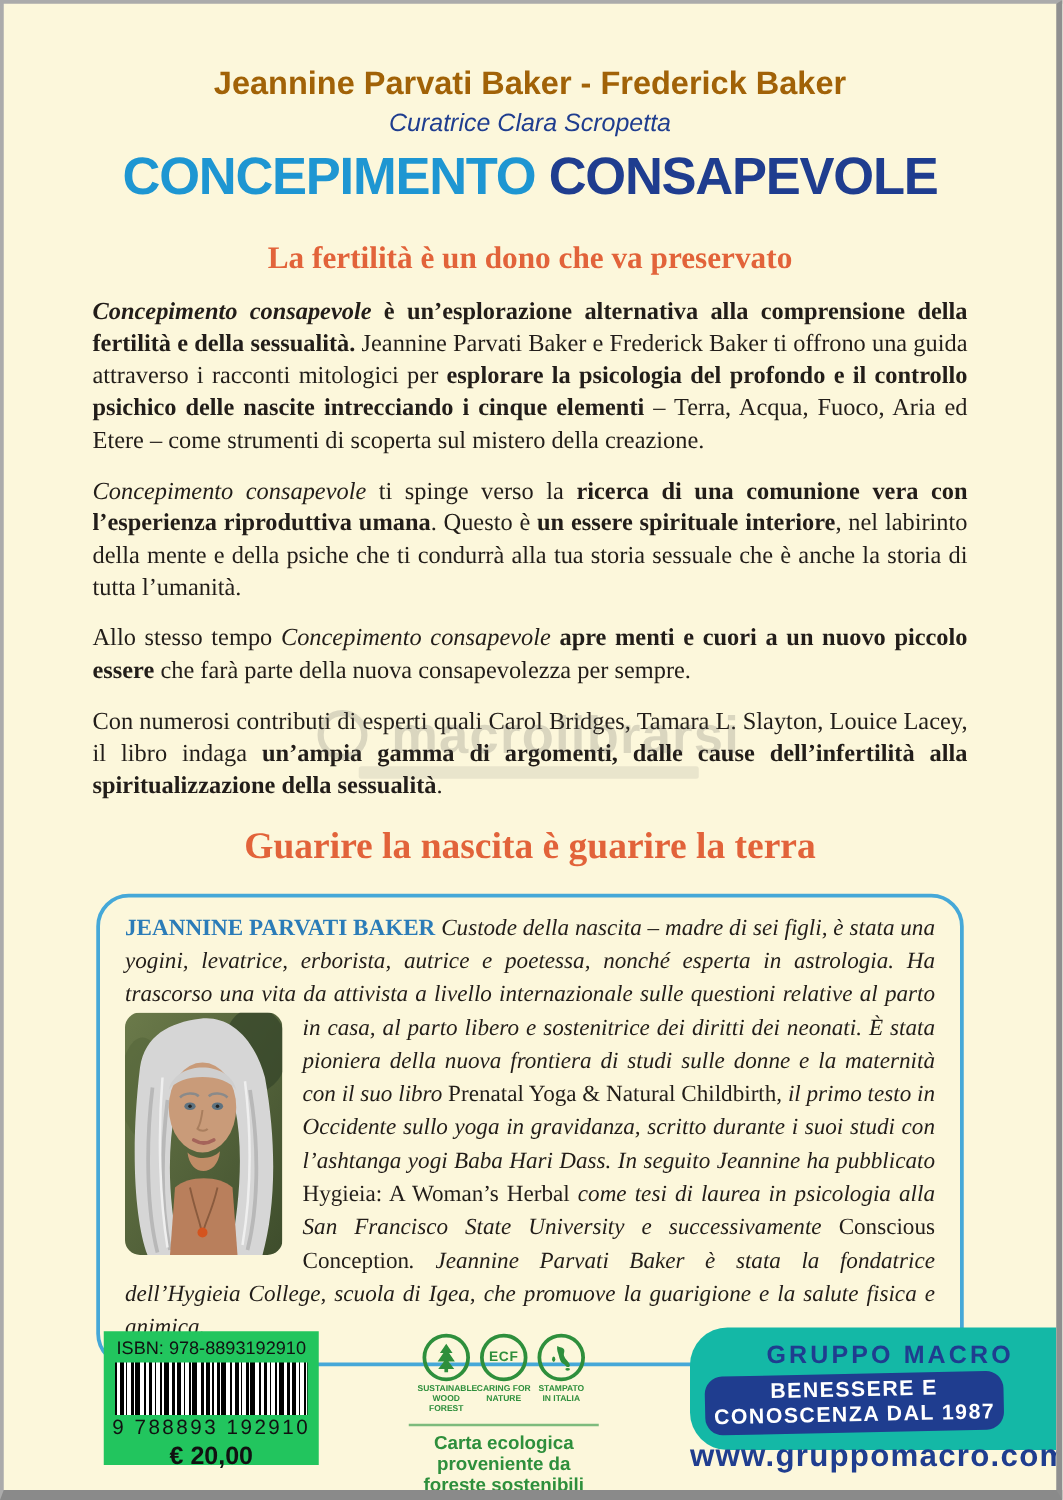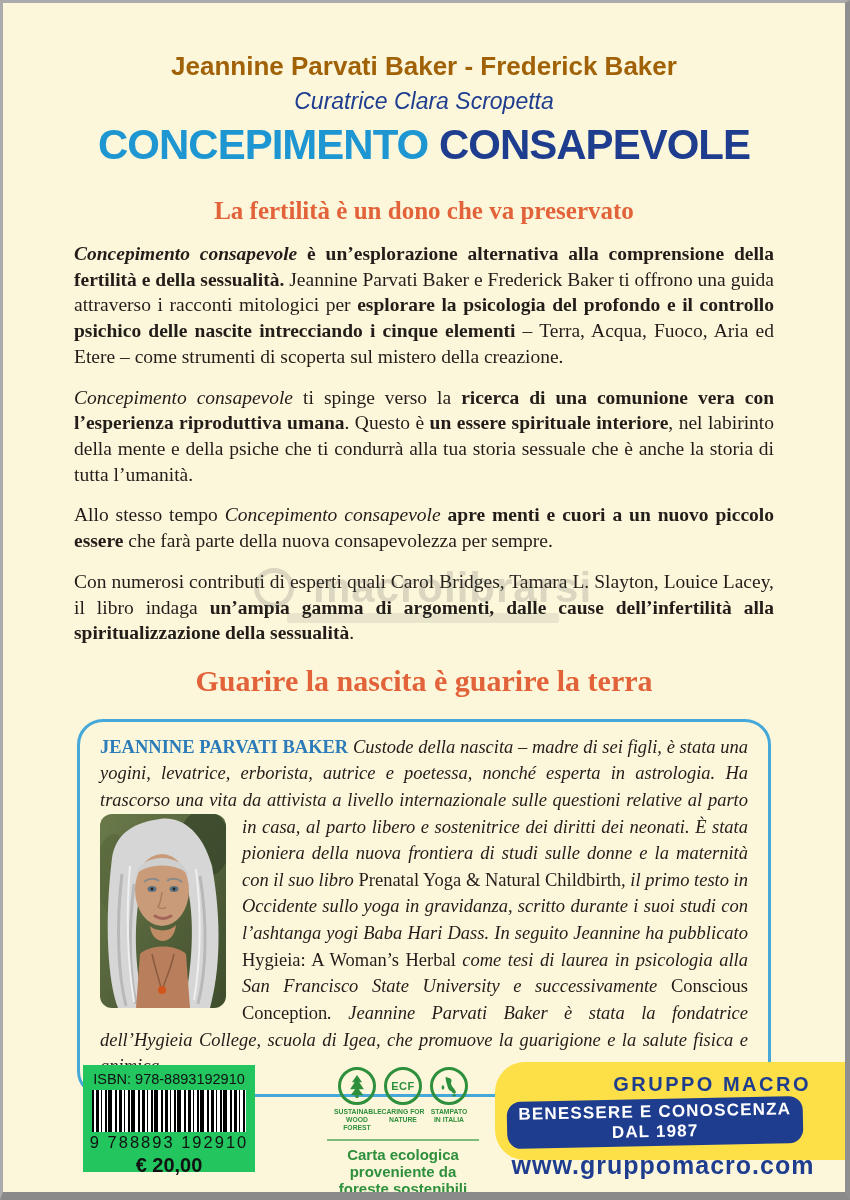--- a/index.html
+++ b/index.html
@@ -7,21 +7,21 @@
     box-sizing:border-box;position:relative;width:850px;height:1200px;
     background:#FCF7DB;overflow:hidden;
     border-style:solid;border-color:#ababab #8f8f8f #8a8a8a #ababab;
     border-width:3px 5px 8px 3px;
     font-family:"Liberation Serif",serif;color:#221d19;
   }
   
   .authors{margin-top:48px;text-align:center;font-family:"Liberation Sans",sans-serif;
     font-weight:bold;font-size:26px;color:#a16207;}
   .curator{margin-top:6px;text-align:center;font-family:"Liberation Sans",sans-serif;
-    font-style:italic;font-size:23px;color:#1F3D8F;}
+    font-style:italic;font-size:20px;color:#1F3D8F;}
   .main-title{margin:8px 0 0;text-align:center;font-family:"Liberation Sans",sans-serif;
     font-weight:bold;font-size:42px;letter-spacing:-1px;line-height:1.05;}
   .t1{color:#1E96D2;} .t2{color:#1F3D8F;}
   
   .headline{margin:30px 0 0;text-align:center;color:#E2633A;font-weight:bold;
     font-size:25px;font-family:"Liberation Serif",serif;line-height:1.15;}
   .headline2{font-size:30px;margin-top:18px;}
   
   .content{margin:0 71px;}
   .content p{font-size:19.5px;line-height:1.32;text-align:justify;margin:15px 0 0;}
@@ -58,21 +58,21 @@
     color:#2E8F3C;font-family:"Liberation Sans",sans-serif;}
   .eco-row{display:flex;justify-content:center;}
   .eco-item{width:46px;}
   .eco-circle{box-sizing:border-box;width:38px;height:38px;border:3px solid #2E8F3C;
     border-radius:50%;display:flex;align-items:center;justify-content:center;margin:0 auto;}
   .ecf-text{font-weight:bold;font-size:11px;letter-spacing:0.5px;}
   .eco-label{font-size:6.8px;font-weight:bold;line-height:1.2;margin-top:3px;}
   .eco-divider{height:2px;background:#7DBB7D;margin:7px 8px 6px;}
   .eco-caption{font-size:15px;font-weight:bold;line-height:1.12;}
   
-  .pub{position:absolute;right:0;top:1059px;width:350px;height:98px;background:#fde047;
+  .pub{position:absolute;right:0;top:1059px;width:293px;height:98px;background:#14b8a6;
     border-radius:30px 0 0 30px;font-family:"Liberation Sans",sans-serif;color:#1F3D8F;}
   .pub-name{text-align:right;padding:11px 34px 0 0;font-weight:bold;font-size:20px;letter-spacing:2.5px;}
   .pub-banner{margin:3px 42px 0 12px;background:#1F3D8F;color:#fff;border-radius:14px;
     transform:rotate(-1.2deg);text-align:center;font-weight:bold;font-size:17px;
     letter-spacing:1.2px;padding:3px 0 4px;}
   .pub-url{text-align:center;font-weight:bold;font-size:25px;letter-spacing:1px;padding:5px 14px 0 0;}
 </style>
 </head>
 <body>
 

